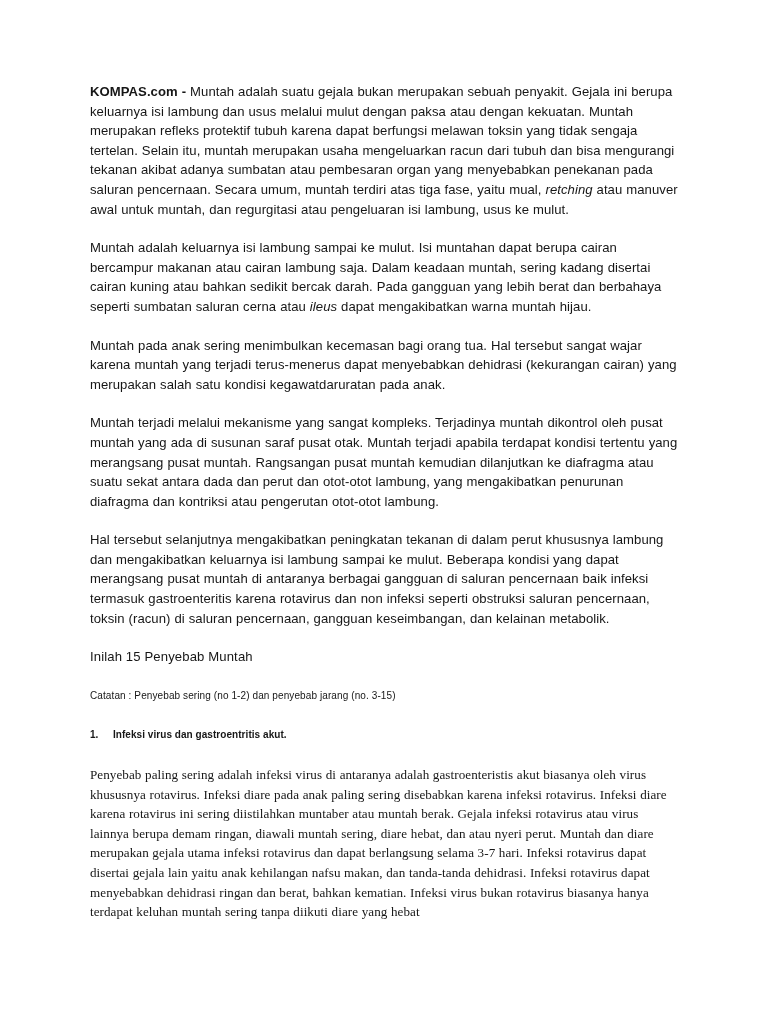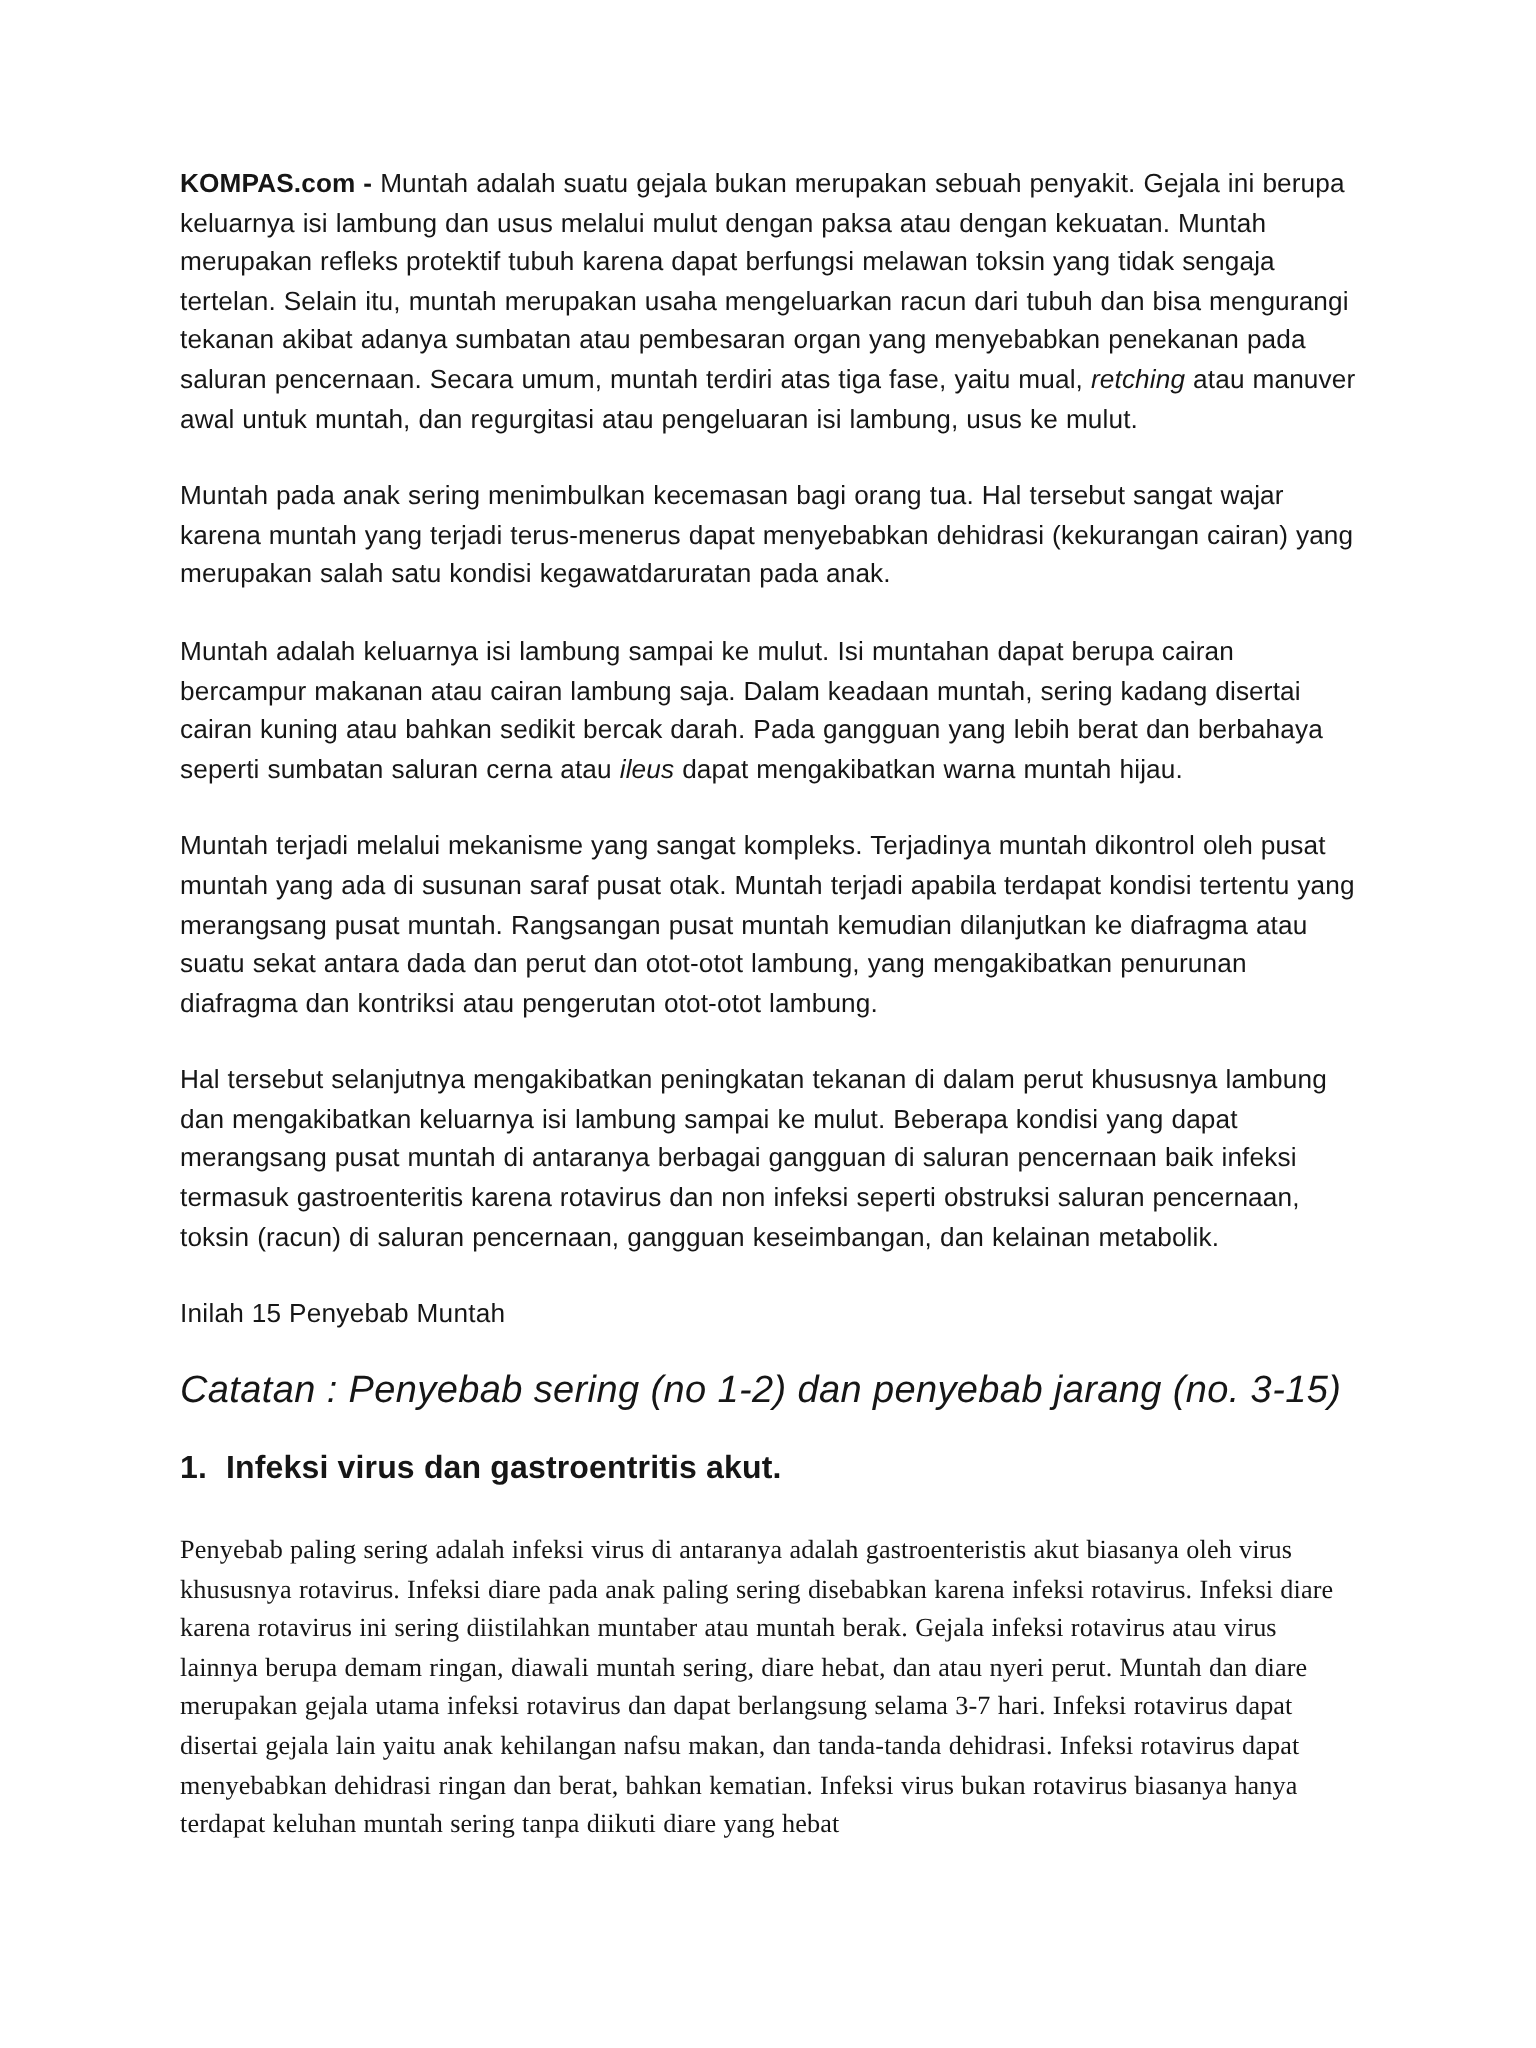--- a/index.html
+++ b/index.html
@@ -49,29 +49,28 @@
   h2.section-heading {
     margin: 0 0 19px 0;
     font-size: 13.1px;
     line-height: 19.6px;
     font-weight: normal;
     letter-spacing: 0.01em;
   }
 
   p.note-line {
     margin: 0 0 20px 0;
-    font-size: 19px;
+    font-size: 10px;
     line-height: 19.6px;
-    font-style: italic;
     letter-spacing: 0.01em;
   }
 
   h3.numbered-heading {
     margin: 0 0 20px 0;
-    font-size: 16px;
+    font-size: 10px;
     line-height: 19.6px;
     font-weight: bold;
     letter-spacing: 0.005em;
   }
 
   h3.numbered-heading .num {
     display: inline-block;
     min-width: 23px;
   }
 
@@ -81,23 +80,23 @@
   }
 </style>
 </head>
 <body>
 
 <div class="page">
   <div class="doc-body">
 
     <p class="para"><span class="lead-brand">KOMPAS.com -</span> Muntah adalah suatu gejala bukan merupakan sebuah penyakit. Gejala ini berupa keluarnya isi lambung dan usus melalui mulut dengan paksa atau dengan kekuatan. Muntah merupakan refleks protektif tubuh karena dapat berfungsi melawan toksin yang tidak sengaja tertelan. Selain itu, muntah merupakan usaha mengeluarkan racun dari tubuh dan bisa mengurangi tekanan akibat adanya sumbatan atau pembesaran organ yang menyebabkan penekanan pada saluran pencernaan. Secara umum, muntah terdiri atas tiga fase, yaitu mual, <span class="it">retching</span> atau manuver awal untuk muntah, dan regurgitasi atau pengeluaran isi lambung, usus ke mulut.</p>
 
+    <p class="para">Muntah adalah keluarnya isi lambung sampai ke mulut. Isi muntahan dapat berupa cairan bercampur makanan atau cairan lambung saja. Dalam keadaan muntah, sering kadang disertai cairan kuning atau bahkan sedikit bercak darah. Pada gangguan yang lebih berat dan berbahaya seperti sumbatan saluran cerna atau <span class="it">ileus</span> dapat mengakibatkan warna muntah hijau.</p>
+
     <p class="para">Muntah pada anak sering menimbulkan kecemasan bagi orang tua. Hal tersebut sangat wajar karena muntah yang terjadi terus-menerus dapat menyebabkan dehidrasi (kekurangan cairan) yang merupakan salah satu kondisi kegawatdaruratan pada anak.</p>
-
-    <p class="para">Muntah adalah keluarnya isi lambung sampai ke mulut. Isi muntahan dapat berupa cairan bercampur makanan atau cairan lambung saja. Dalam keadaan muntah, sering kadang disertai cairan kuning atau bahkan sedikit bercak darah. Pada gangguan yang lebih berat dan berbahaya seperti sumbatan saluran cerna atau <span class="it">ileus</span> dapat mengakibatkan warna muntah hijau.</p>
 
     <p class="para">Muntah terjadi melalui mekanisme yang sangat kompleks. Terjadinya muntah dikontrol oleh pusat muntah yang ada di susunan saraf pusat otak. Muntah terjadi apabila terdapat kondisi tertentu yang merangsang pusat muntah. Rangsangan pusat muntah kemudian dilanjutkan ke diafragma atau suatu sekat antara dada dan perut dan otot-otot lambung, yang mengakibatkan penurunan diafragma dan kontriksi atau pengerutan otot-otot lambung.</p>
 
     <p class="para">Hal tersebut selanjutnya mengakibatkan peningkatan tekanan di dalam perut khususnya lambung dan mengakibatkan keluarnya isi lambung sampai ke mulut. Beberapa kondisi yang dapat merangsang pusat muntah di antaranya berbagai gangguan di saluran pencernaan baik infeksi termasuk gastroenteritis karena rotavirus dan non infeksi seperti obstruksi saluran pencernaan, toksin (racun) di saluran pencernaan, gangguan keseimbangan, dan kelainan metabolik.</p>
 
     <h2 class="section-heading">Inilah 15 Penyebab Muntah</h2>
 
     <p class="note-line">Catatan : Penyebab sering (no 1-2) dan penyebab jarang (no. 3-15)</p>
 
     <h3 class="numbered-heading">

